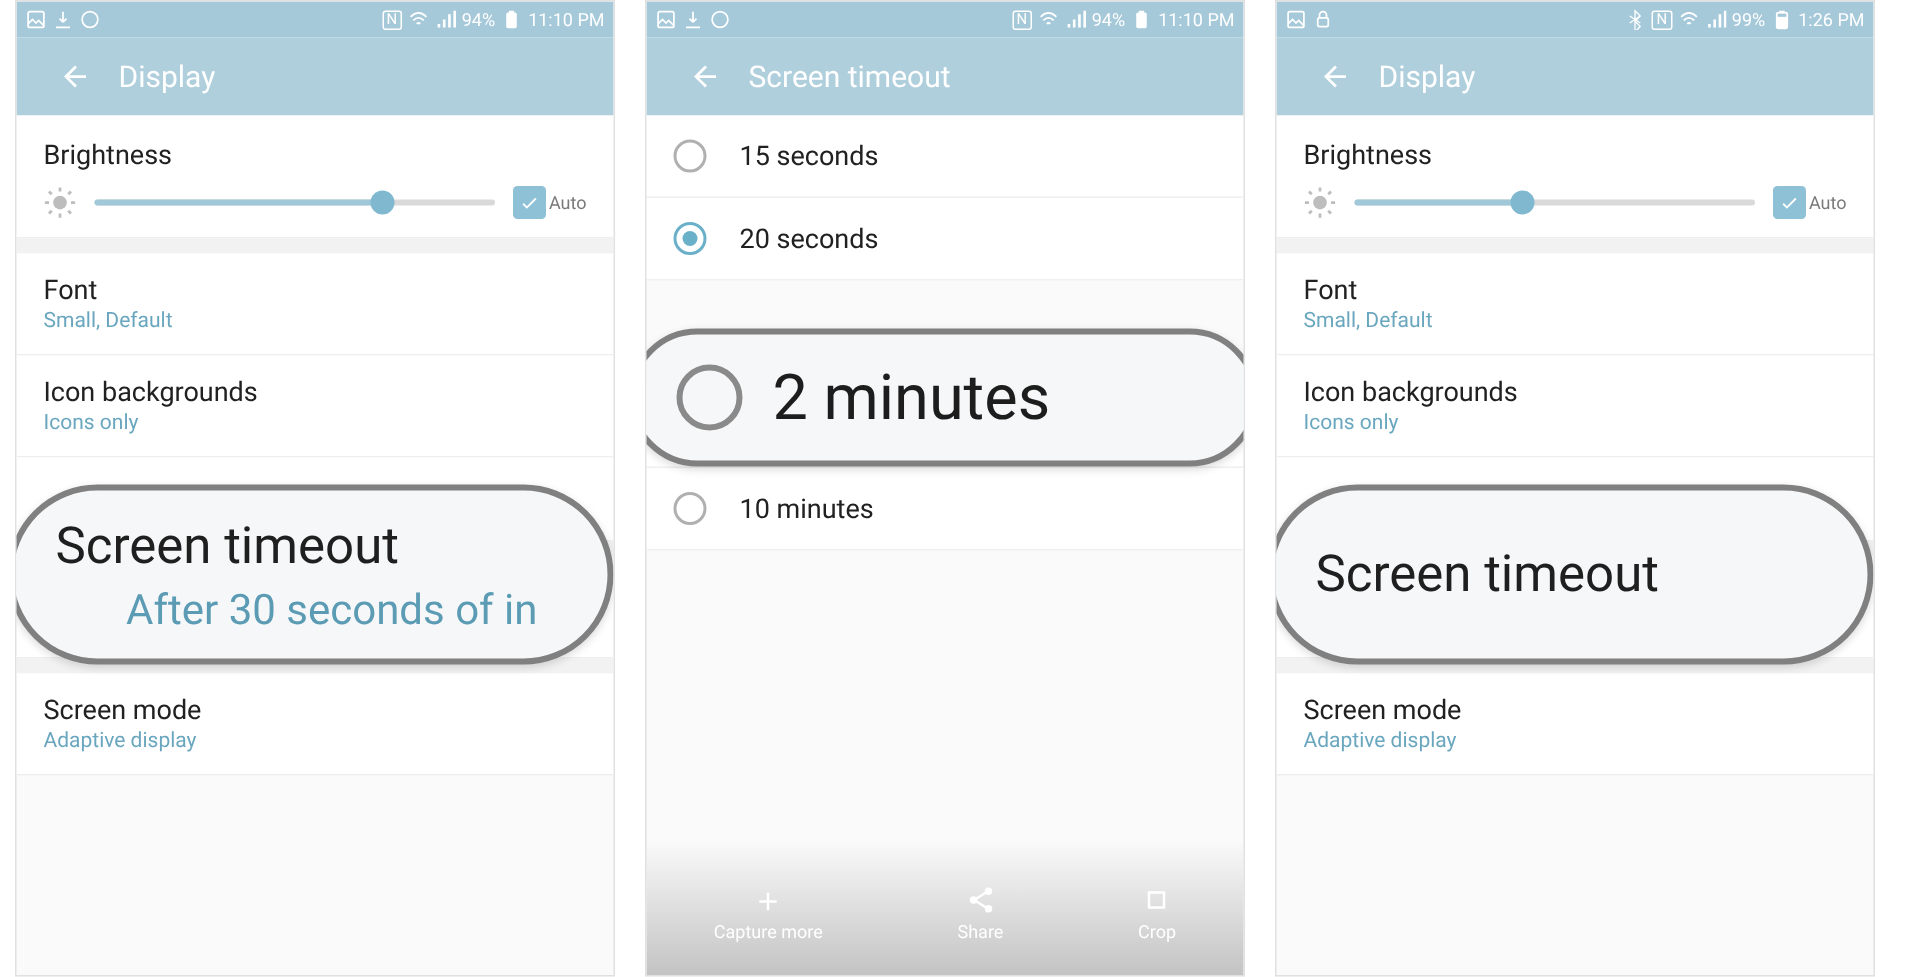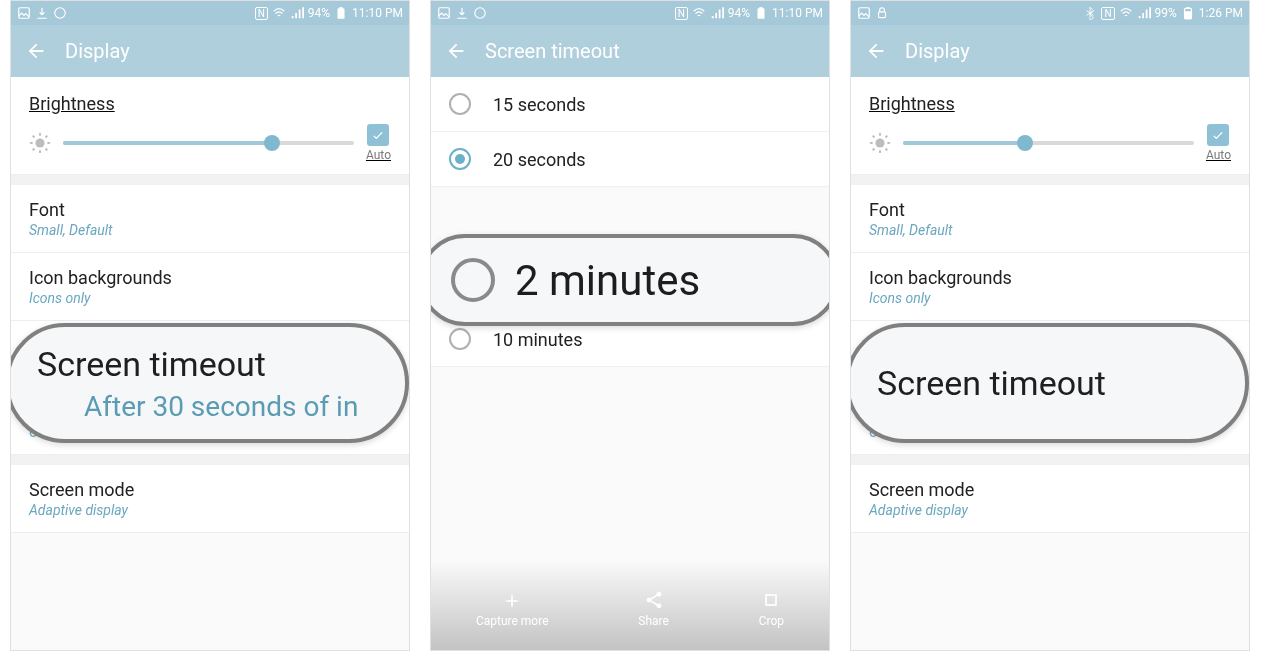--- a/index.html
+++ b/index.html
@@ -32,51 +32,51 @@
   }
   .statusbar .left, .statusbar .right { display: flex; align-items: center; gap: 4px; }
   .sb-icon { width: 14px; height: 14px; fill: #ffffff; }
   .sb-text { font-size: 12px; color: #ffffff; }
   
   .appbar {
     height: 52px;
     background: #b0cfdd;
     display: flex;
     align-items: center;
-    padding: 0 14px;
+    padding: 0 28px;
     gap: 18px;
     color: #ffffff;
   }
   .appbar .title { font-size: 20px; font-weight: 400; }
   .back-icon { width: 22px; height: 22px; fill: #ffffff; }
   
   .section {
     background: #ffffff;
     border-bottom: 1px solid #eeeeee;
     padding: 14px 18px;
   }
   .section.gap { background: #f2f2f2; height: 10px; padding: 0; border-bottom: none; }
-  .brightness { display: flex; flex-direction: column; gap: 10px; background: #ffffff; border-bottom: 1px solid #eeeeee; padding: 16px 18px 12px; text-decoration: underline; }
+  .brightness { display: flex; flex-direction: column; gap: 10px; background: #ffffff; border-bottom: 1px solid #eeeeee; padding: 16px 18px 12px; }
   .brightness-label { font-size: 18px; color: #212121; }
   .bright-row { display: flex; align-items: center; gap: 12px; }
   .sun-icon { width: 22px; height: 22px; fill: #bdbdbd; }
   .slider {
     flex: 1; height: 4px; background: #d9d9d9; border-radius: 2px; position: relative;
   }
   .slider-fill { position: absolute; left:0; top:0; bottom:0; background: #a0c8d8; border-radius: 2px; }
   .slider-thumb { position: absolute; top: 50%; width: 16px; height: 16px; margin-top: -8px; margin-left: -8px; background: #7fb8cf; border-radius: 50%; }
-  .auto-col { display: flex; flex-direction: column; align-items: center; gap: 2px; justify-content: flex-end; }
+  .auto-col { display: flex; flex-direction: row; align-items: center; gap: 2px; justify-content: flex-end; }
   .checkbox {
     width: 22px; height: 22px; border-radius: 3px; background: #8fc1d6;
     display: flex; align-items: center; justify-content: center;
   }
   .checkbox svg { width: 14px; height: 14px; fill: #ffffff; }
   .auto-col .lbl { font-size: 12px; color: #7a7a7a; }
   .list-item .title-t { font-size: 18px; color: #212121; }
-  .list-item .sub { font-size: 14px; color: #6aa7bf; margin-top: 2px; font-style: italic; }
+  .list-item .sub { font-size: 14px; color: #6aa7bf; margin-top: 2px; }
   
   .radio-item {
     display: flex; align-items: center; gap: 22px;
     padding: 16px 18px;
     border-bottom: 1px solid #efefef;
     background: #ffffff;
   }
   .radio {
     width: 22px; height: 22px; border: 2px solid #b0b0b0; border-radius: 50%;
     display: flex; align-items: center; justify-content: center;
@@ -104,21 +104,21 @@
     display: flex; align-items: center; gap: 20px;
     box-shadow: 0 2px 6px rgba(0,0,0,.15);
   }
   .callout.big-screen-timeout {
     left: -6px; width: 404px; height: 120px; top: 322px;
     flex-direction: column; align-items: flex-start; justify-content: center; gap: 6px;
   }
   .callout .ct-title { font-size: 34px; color: #1f1f1f; white-space: nowrap; overflow: hidden; }
   .callout .ct-sub { font-size: 28px; color: #5b9bb4; white-space: nowrap; overflow: hidden; width: 100%; margin-left: 47px; }
   .callout.two-min {
-    left: -12px; right: auto; width: 420px; top: 233px; height: 92px;
+    left: -12px; right: auto; width: 420px; top: 218px; height: 92px;
     justify-content: flex-start;
   }
   .callout.two-min .big-radio {
     width: 44px; height: 44px; border: 4px solid #8a8a8a; border-radius: 50%;
   }
   .callout.two-min .lbl { font-size: 42px; color: #1d1d1d; }
   
   .smartstay-cover { height: 56px; }
 </style>
 </head>

